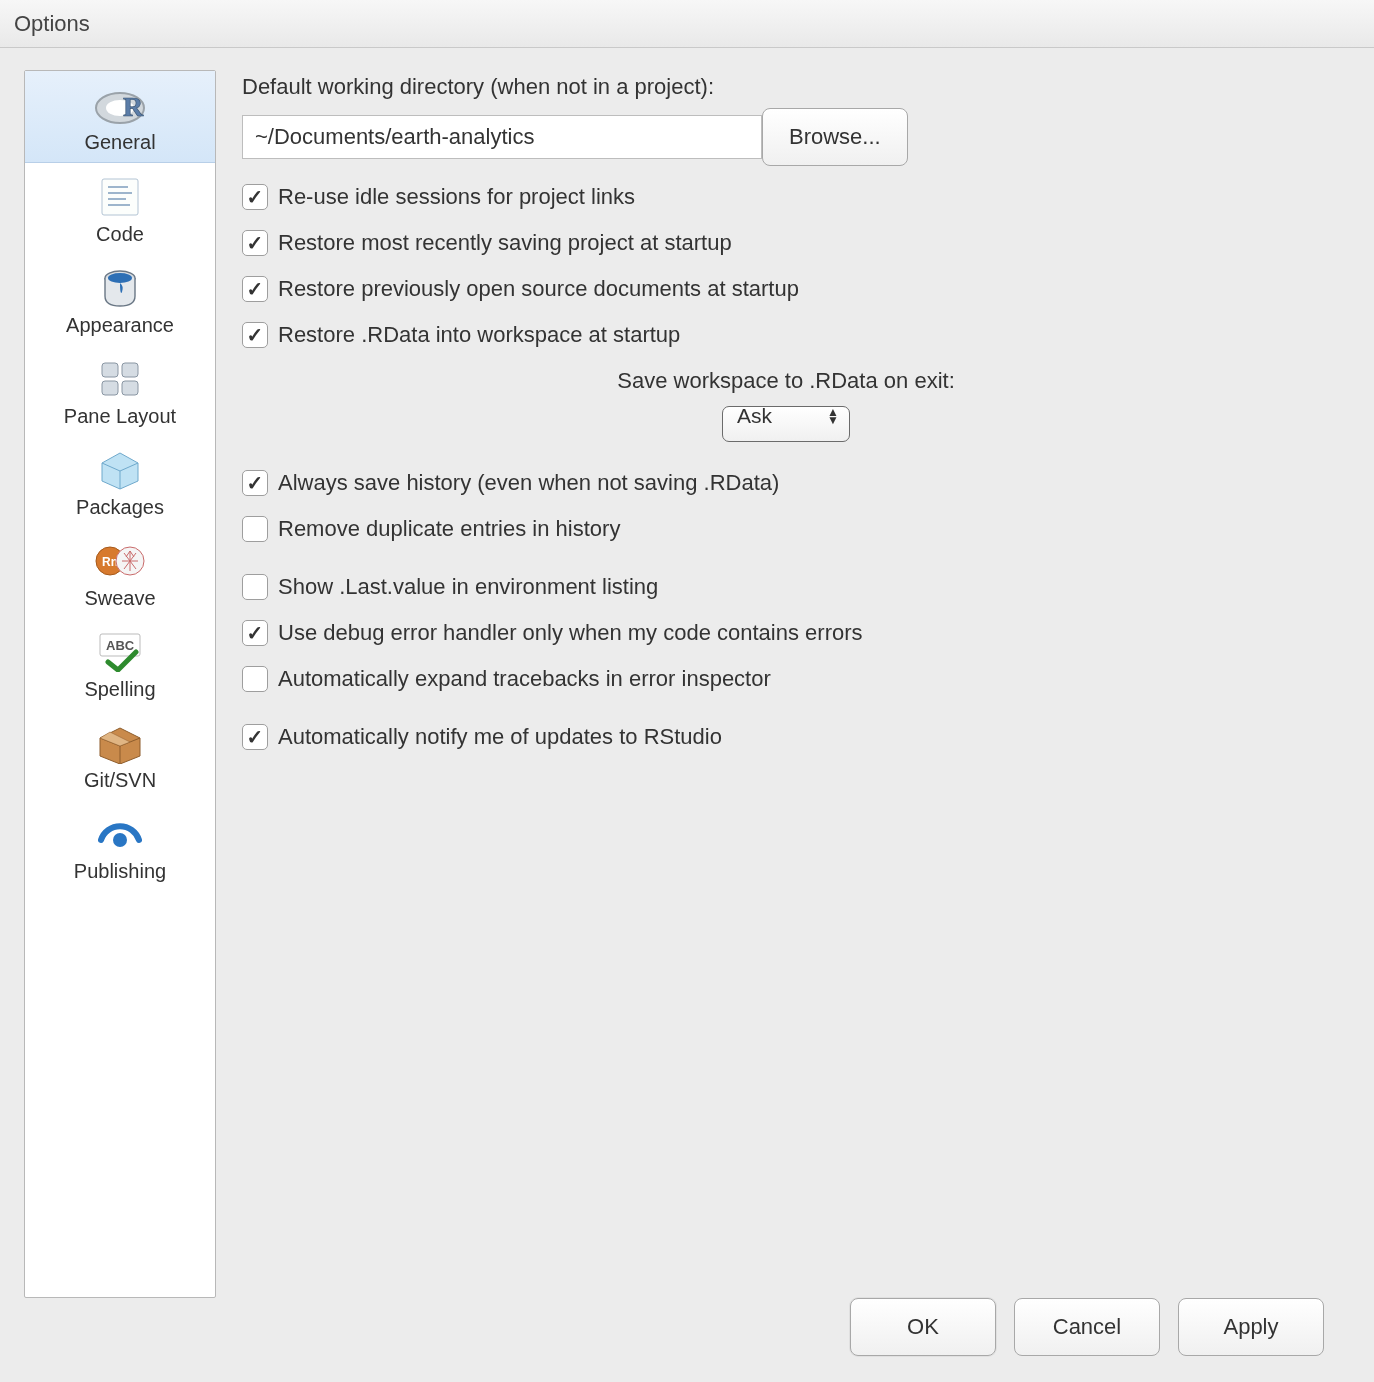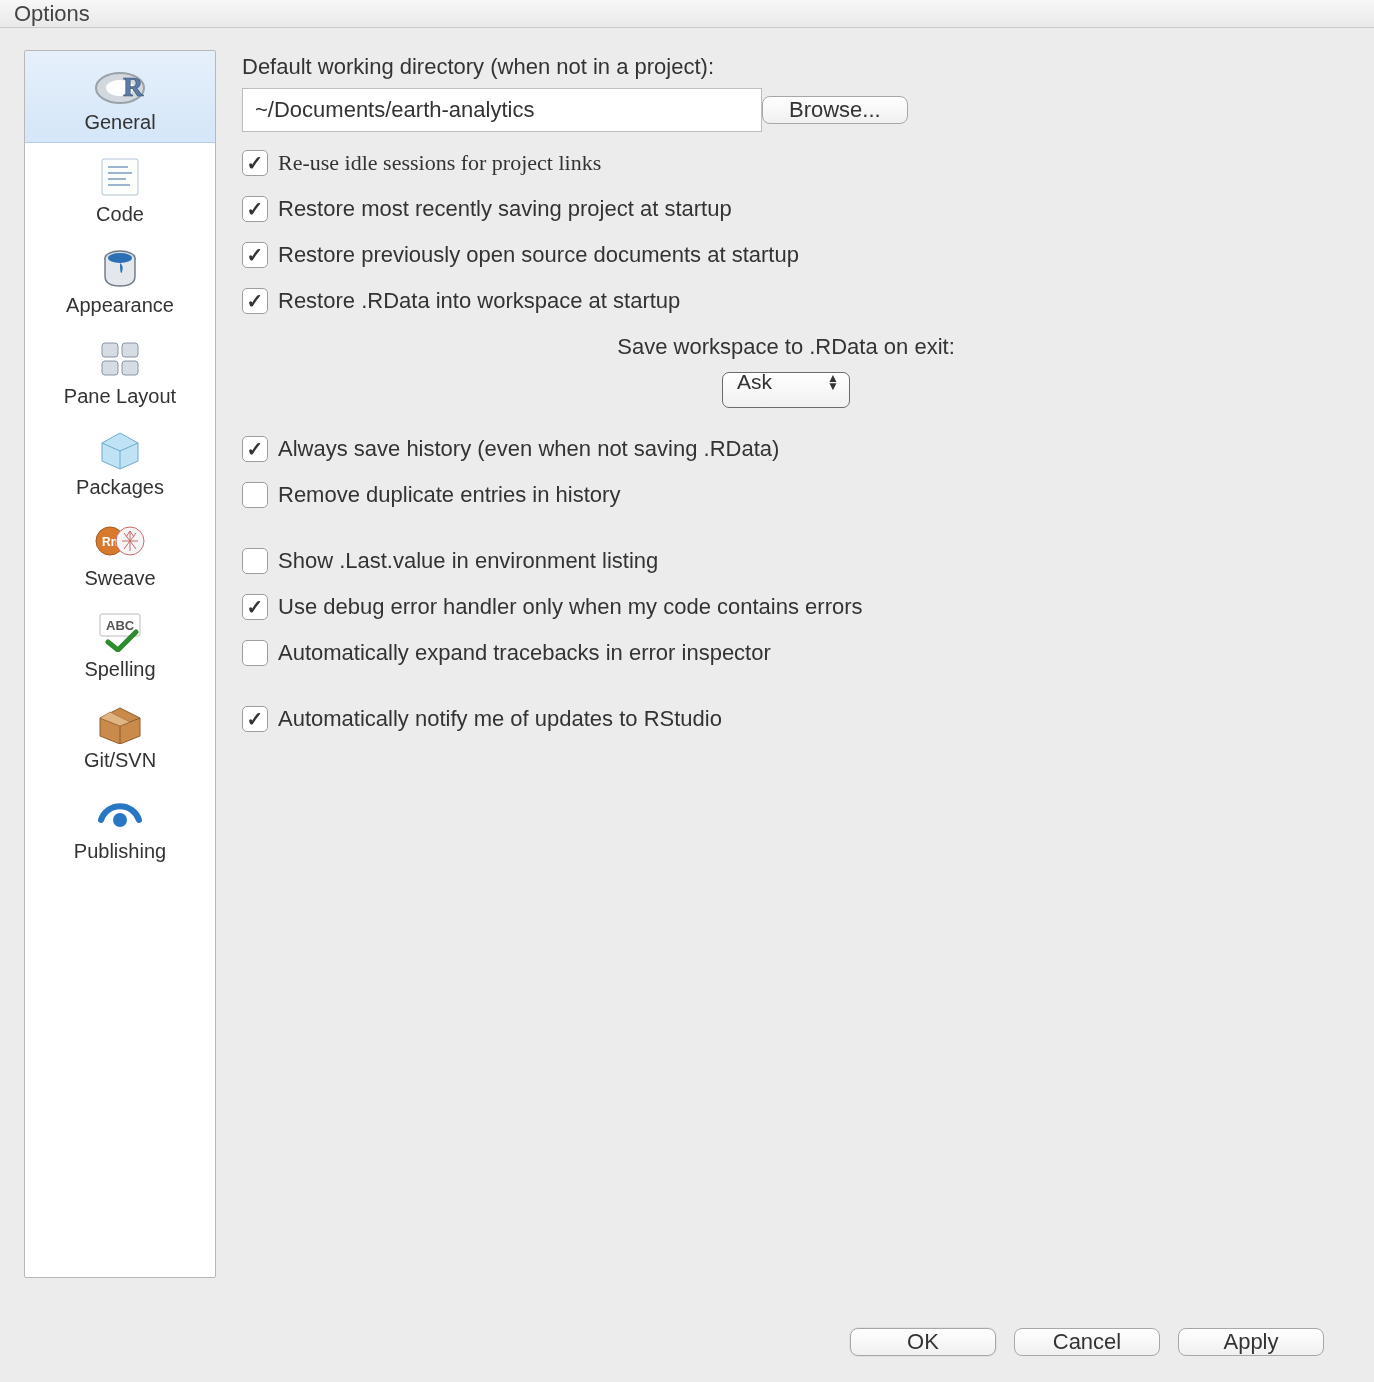--- a/index.html
+++ b/index.html
@@ -7,21 +7,21 @@
     margin: 0;
     font-family: "Helvetica Neue", Helvetica, Arial, sans-serif;
     font-size: 21px;
     color: #333;
     background: #ececec;
     width: 1374px;
     height: 1382px;
     overflow: hidden;
   }
   .titlebar {
-    height: 28px;
+    height: 48px;
     background: linear-gradient(#f7f7f7,#e9e9e9);
     border-bottom: 1px solid #c9c9c9;
     display: flex;
     align-items: center;
     padding: 0 14px;
     font-size: 22px;
     color: #444;
   }
   .dialog-body {
     display: flex;
@@ -82,37 +82,37 @@
     flex: 1;
     max-width: 520px;
     height: 44px;
     border: 1px solid #bdbdbd;
     background: #fff;
     font-size: 22px;
     padding: 0 12px;
     color: #333;
   }
   .btn {
-    height: 28px;
+    height: 58px;
     background: linear-gradient(#ffffff,#f0f0f0);
     border: 1px solid #a8a8a8;
     border-radius: 8px;
     font-size: 22px;
     color: #333;
     padding: 0 26px;
     cursor: pointer;
   }
   .check-row {
     display: flex;
     align-items: center;
     gap: 10px;
     margin-bottom: 20px;
     font-size: 22px;
   }
-  .check-row.spaced { margin-top: 40px; }
+  .check-row.spaced { margin-top: 32px; }
   .cb {
     width: 26px;
     height: 26px;
     border: 1px solid #9e9e9e;
     border-radius: 5px;
     background: #fff;
     display:flex;
     align-items:center;
     justify-content:center;
     flex-shrink:0;
@@ -283,21 +283,21 @@
   </div>
 
   <div class="main">
 
     <div class="field-label">Default working directory (when not in a project):</div>
     <div class="row">
       <input class="text-input" type="text" value="~/Documents/earth-analytics" style="">
       <button class="btn">Browse...</button>
     </div>
 
-    <div class="check-row" style="font-family:Liberation Serif, serif;">
+    <div class="check-row" style="">
       <span class="cb checked"></span>
       <span>Re-use idle sessions for project links</span>
     </div>
     <div class="check-row">
       <span class="cb checked"></span>
       <span>Restore most recently saving project at startup</span>
     </div>
     <div class="check-row">
       <span class="cb checked"></span>
       <span>Restore previously open source documents at startup</span>

